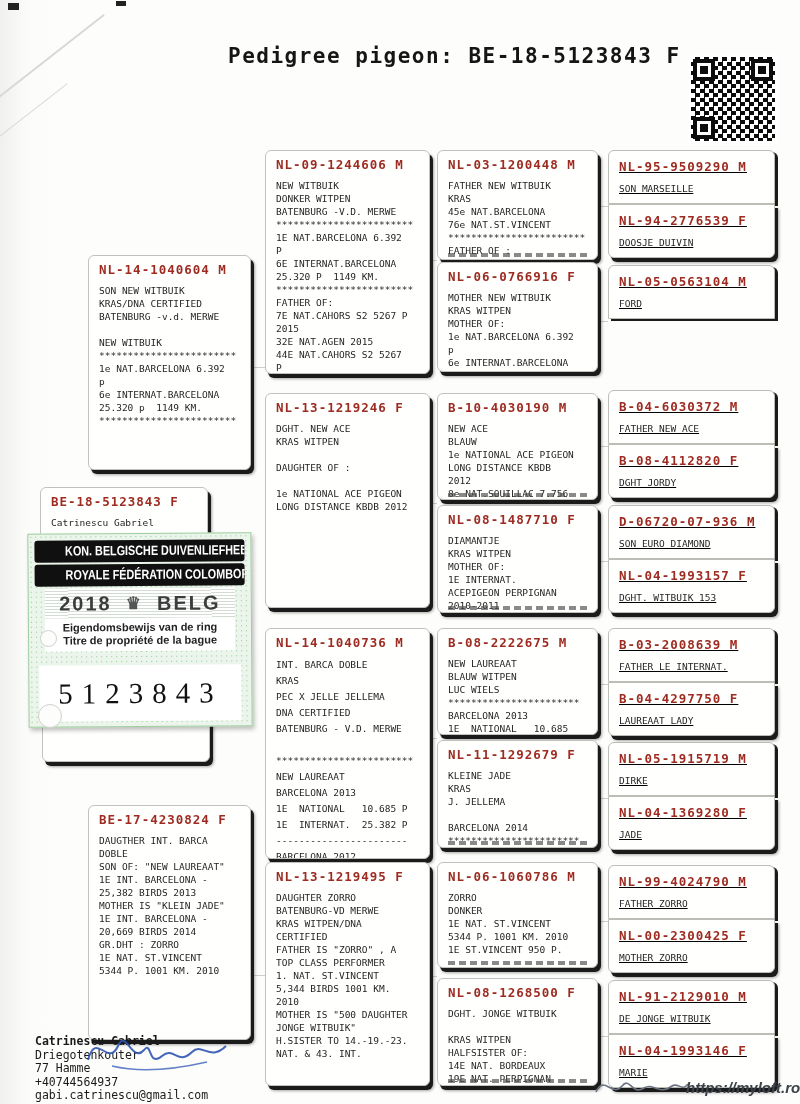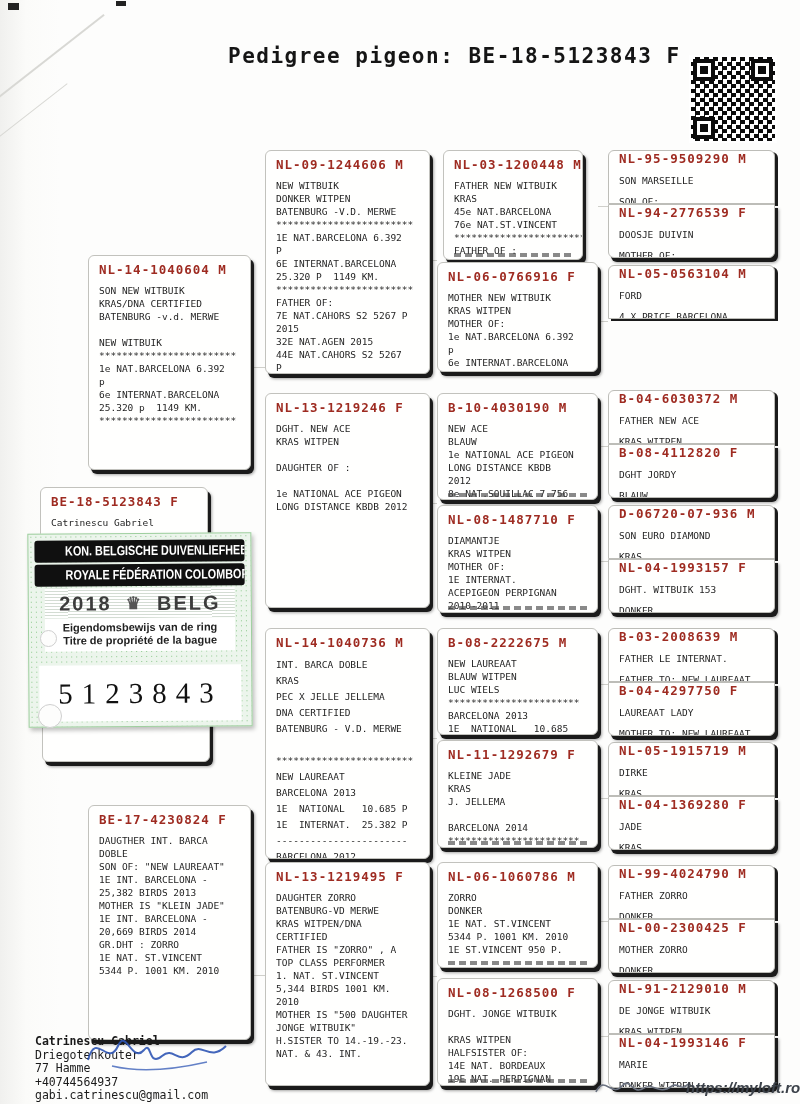--- a/index.html
+++ b/index.html
@@ -13,21 +13,21 @@
         box-shadow:3px 4px 0 0 #1b1b1b,4px 5px 3px rgba(0,0,0,.35);
         padding:6px 20px 4px 10px;box-sizing:border-box;overflow:hidden;}
   .ring{font:bold 12.5px "DejaVu Sans Mono",monospace;color:#9e2b21;letter-spacing:1px;
         margin:0 0 7px 0;white-space:nowrap;}
   .bodytx{font:9.5px "DejaVu Sans Mono",monospace;line-height:13px;color:#1f1f1f;
           white-space:pre-wrap;}
   .smudge::after{content:"";position:absolute;left:10px;right:10px;bottom:2px;height:4px;
         background:repeating-linear-gradient(90deg,#4a4a4a 0 7px,transparent 7px 11px);
         opacity:.65;}
   .half{position:absolute;width:167px;height:54px;background:#fffffe;border:1px solid #bdbdb8;
-        box-sizing:border-box;overflow:hidden;padding:0 8px 0 10px;}
+        box-sizing:border-box;overflow:hidden;padding:8px 8px 0 10px;text-decoration:underline;}
   .half .ring{margin-bottom:4px;}
   .half .bodytx{line-height:21px;}
   .half.top{border-radius:6px 6px 0 0;box-shadow:3px 2px 0 0 #1b1b1b;}
   .half.bot{border-radius:0 0 6px 6px;box-shadow:3px 4px 0 0 #1b1b1b,4px 5px 3px rgba(0,0,0,.35);}
   
   .sticker{position:absolute;left:28px;top:533px;width:224px;height:194px;z-index:5;
            background-color:#ecf5ec;
            background-image:radial-gradient(#8cc98c 0.9px,transparent 1px);
            background-size:5px 5px;border:1px solid #9fcf9f;transform:rotate(-.4deg);
            box-shadow:2px 3px 4px rgba(0,0,0,.25);box-sizing:border-box;padding:6px;}
@@ -200,21 +200,21 @@
 FATHER IS "ZORRO" , A
 TOP CLASS PERFORMER
 1. NAT. ST.VINCENT
 5,344 BIRDS 1001 KM. 2010
 MOTHER IS "500 DAUGHTER
 JONGE WITBUIK"
 H.SISTER TO 14.-19.-23.
 NAT. &amp; 43. INT.</div>
   </div>
 
-  <div class="card smudge" style="left:437px;top:150px;width:140px;height:110px;margin-left:6px;">
+  <div class="card smudge" style="left:437px;top:150px;width:161px;height:110px;">
     <div class="ring">NL-03-1200448 M</div>
     <div class="bodytx">FATHER NEW WITBUIK
 KRAS
 45e NAT.BARCELONA
 76e NAT.ST.VINCENT
 ************************
 FATHER OF :</div>
   </div>
   <div class="card" style="left:437px;top:262px;width:161px;height:110px;">
     <div class="ring">NL-06-0766916 F</div>

